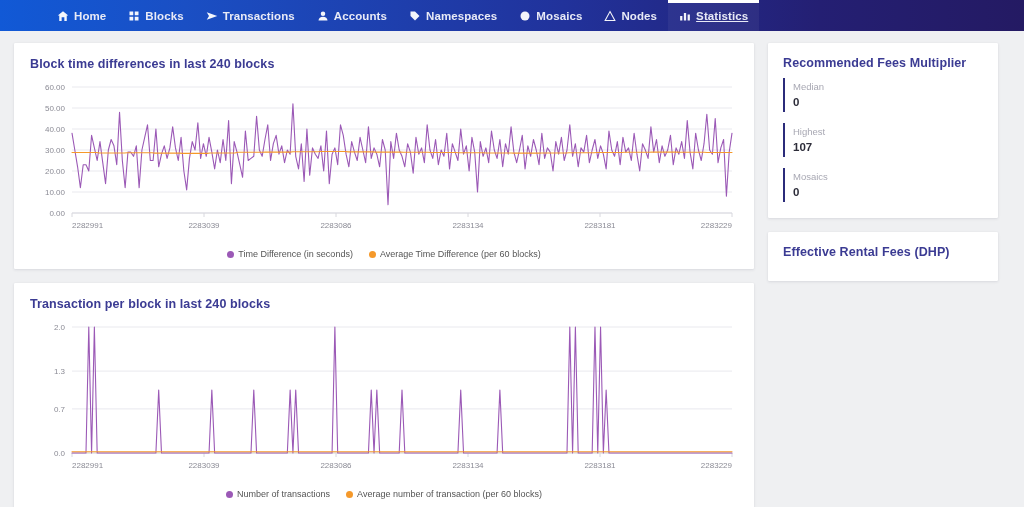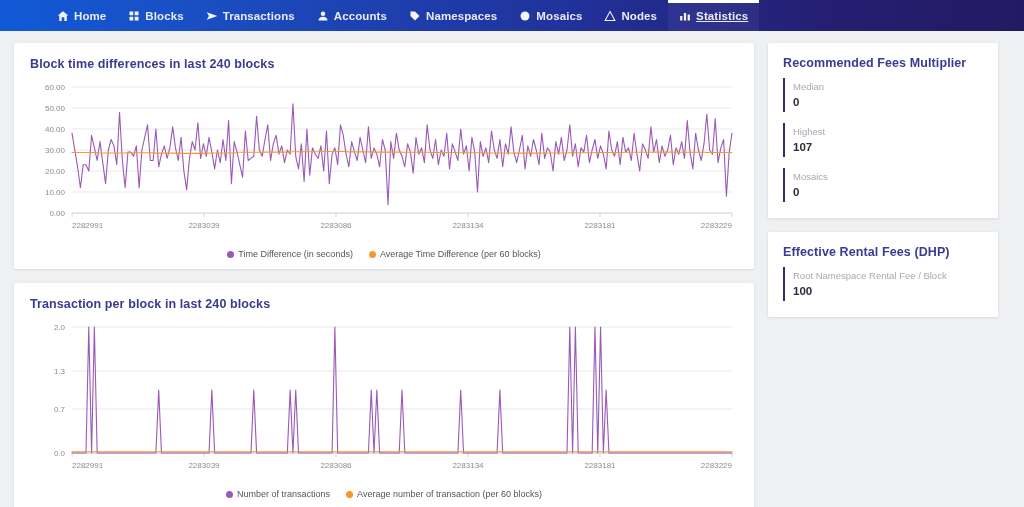--- a/index.html
+++ b/index.html
@@ -273,21 +273,17 @@
           <div class="stat">
             <div class="stat-label">Mosaics</div>
             <div class="stat-value">0</div>
           </div>
         </div>
     </div>
 
     <div class="card side">
       <div class="card-title">Effective Rental Fees (DHP)</div>
       <div class="stat-list" id="stats1">
-          <div class="stat">
-            <div class="stat-label">Root Namespace Rental Fee / Block</div>
-            <div class="stat-value">100</div>
-          </div>
         </div>
     </div>
 
   </div>
 </div>
 
 </body></html>

